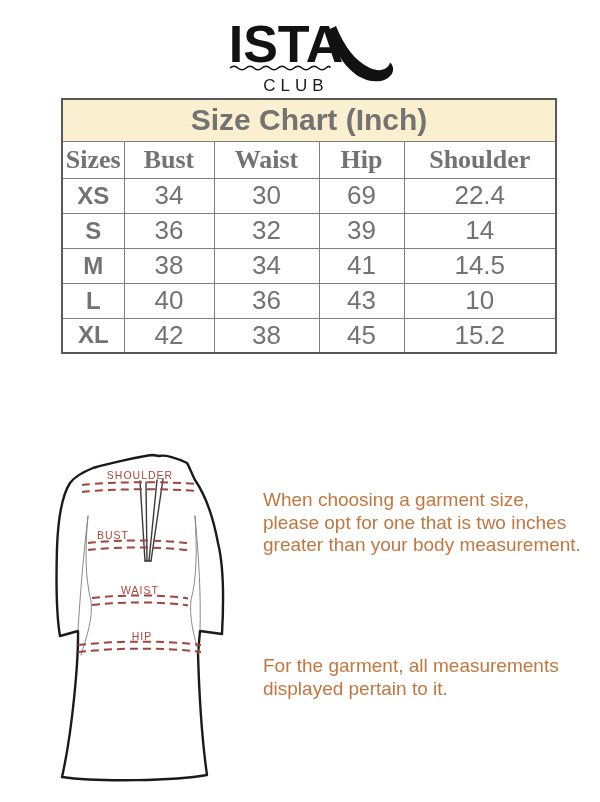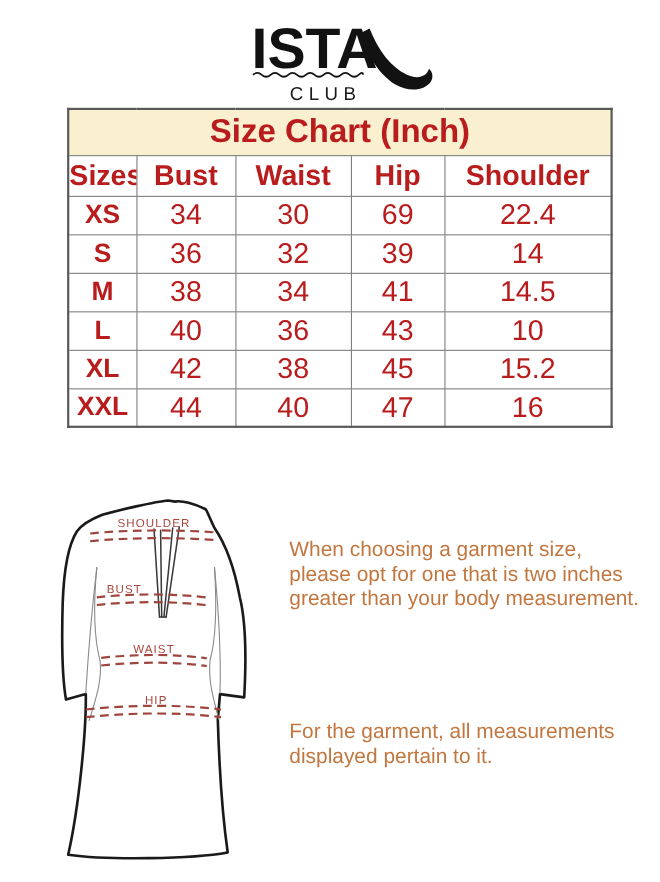--- a/index.html
+++ b/index.html
@@ -41,41 +41,42 @@
 
   
   .chart-table {
     position: absolute;
     left: 61px;
     top: 98px;
     width: 494px;
     border-collapse: collapse;
     table-layout: fixed;
     border: 2px solid #595959;
-    color: #b91c1c;
+    color: #737373;
   }
   .chart-table td, .chart-table th {
     border: 1px solid #7f7f7f;
     text-align: center;
     vertical-align: middle;
     padding: 0;
     background: #ffffff;
     overflow: hidden;
     white-space: nowrap;
   }
   .chart-title-cell {
     background: #faefcf !important;
     height: 42px;
     font-size: 30px;
     font-weight: 700;
   }
   .chart-head-row th {
     height: 37px;
     font-size: 26px;
     font-weight: 700;
+    font-family: Liberation Serif, serif;
   }
   .chart-data-row td {
     height: 35px;
     font-size: 26px;
     font-weight: 400;
   }
   .chart-data-row td.size-cell {
     font-weight: 700;
     font-size: 24px;
   }
@@ -198,27 +199,20 @@
         <td>36</td>
         <td>43</td>
         <td>10</td>
       </tr>
       <tr class="chart-data-row">
         <td class="size-cell">XL</td>
         <td>42</td>
         <td>38</td>
         <td>45</td>
         <td>15.2</td>
-      </tr>
-      <tr class="chart-data-row">
-        <td class="size-cell">XXL</td>
-        <td>44</td>
-        <td>40</td>
-        <td>47</td>
-        <td>16</td>
       </tr>
     </tbody>
   </table>
 
   <div class="garment-wrap">
     <svg class="garment-svg" viewBox="0 0 230 350">
 
       <path class="outline-thick" d="M118,7
            C106,8 72,16 58,20
            C48,24 40,28 35,35

